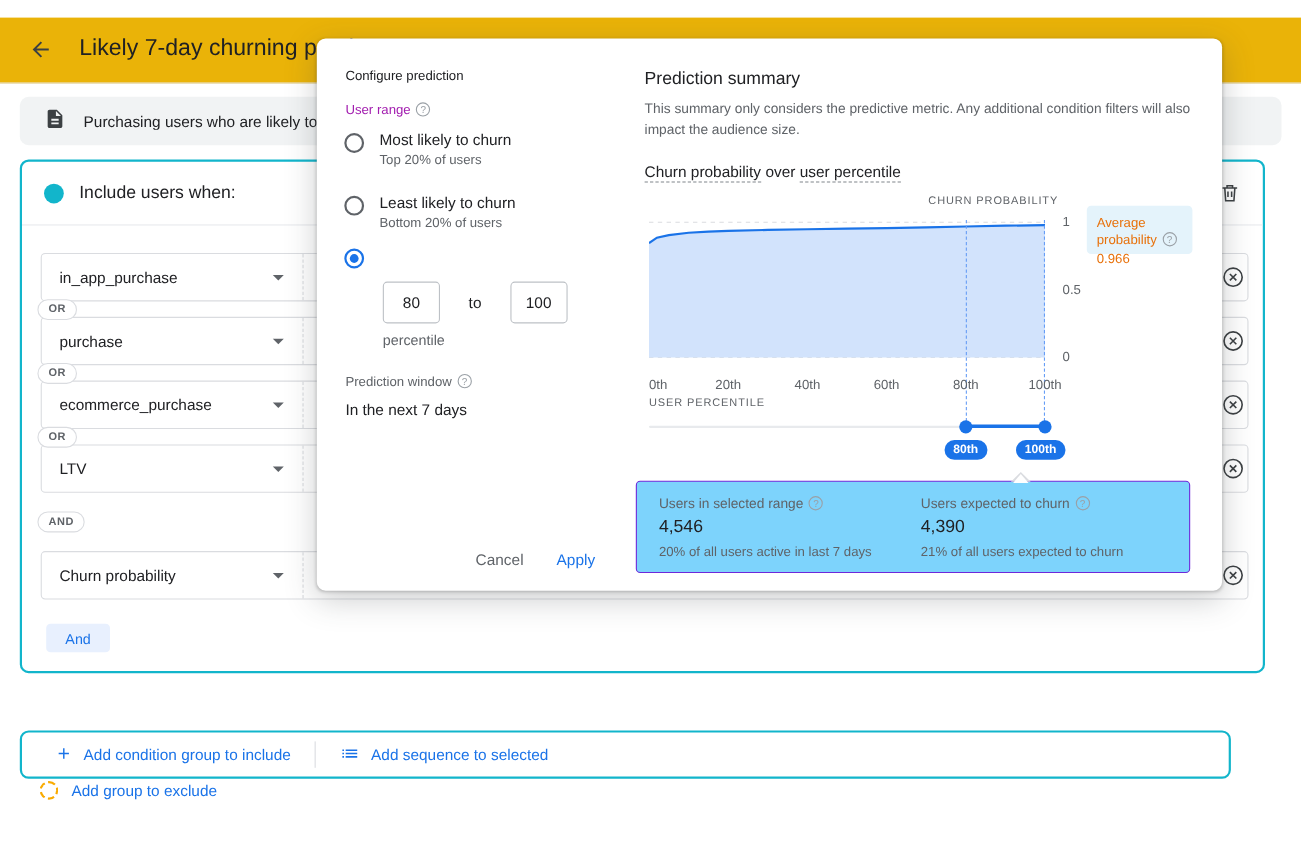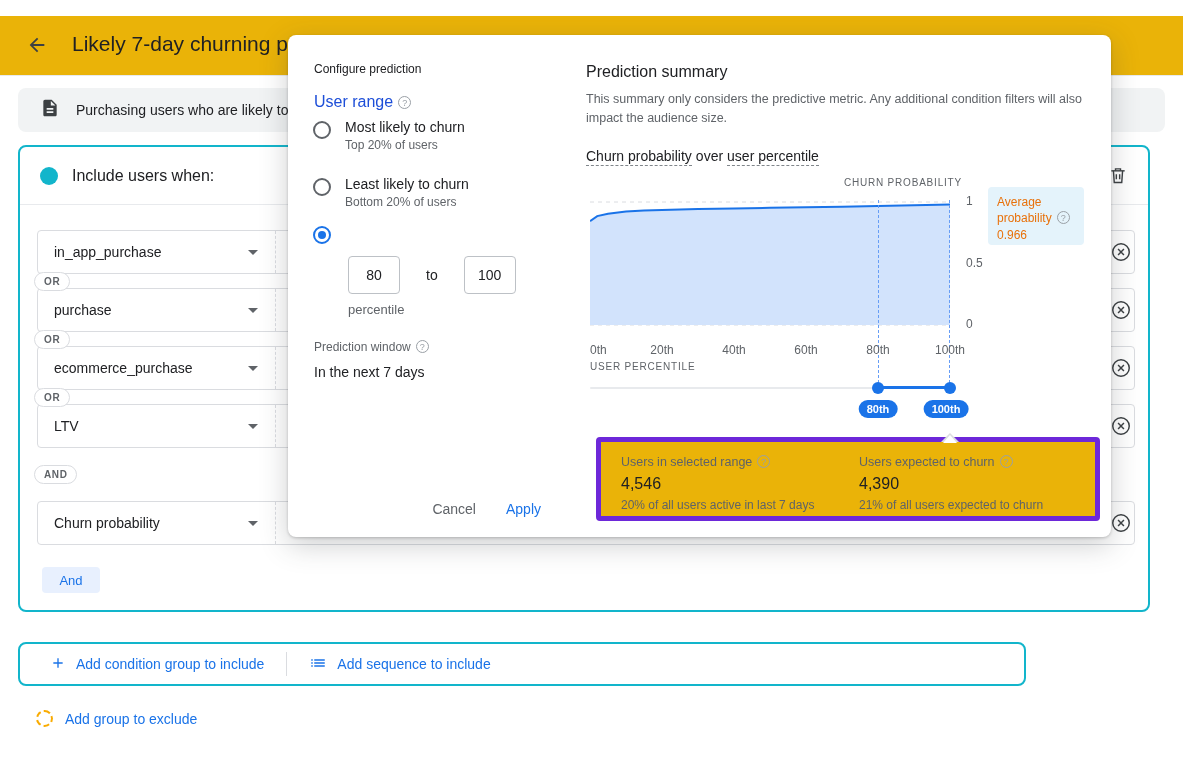--- a/index.html
+++ b/index.html
@@ -26,33 +26,33 @@
   .cond-row{position:absolute;left:17px;width:1098px;height:44px;border:1px solid #dadce0;border-radius:4px;background:#fff}
   .cond-select{position:absolute;left:0;top:0;bottom:0;width:238px;border-right:1px dashed #dadce0;display:flex;align-items:center;padding:0 16px;cursor:pointer}
   .cond-label{font-size:14px;font-weight:500;color:#202124}
   .caret{position:absolute;left:210px;top:19px;width:0;height:0;border-left:5px solid transparent;border-right:5px solid transparent;border-top:5px solid #5f6368}
   .remove-btn{position:absolute;right:2px;top:10px;background:none;border:none;cursor:pointer;padding:0}
 
   .chip{position:absolute;left:14px;background:#fff;border:1px solid #dadce0;border-radius:11px;font-size:10px;font-weight:700;color:#5f6368;padding:3px 9px;letter-spacing:.6px;z-index:2}
   .and-btn{position:absolute;left:22px;top:420px;width:58px;height:26px;background:#e8f0fe;color:#1a73e8;border:none;border-radius:4px;font-size:13px;font-weight:500;font-family:inherit;cursor:pointer}
 
   
-  .add-card{position:absolute;left:18px;top:642px;width:1008px;height:44px;border:2px solid #12b5cb;border-radius:8px;background:#fff;display:flex;align-items:center;padding:0 14px;gap:6px;z-index:1}
+  .add-card{position:absolute;left:18px;top:664px;width:1101px;height:44px;border:2px solid #12b5cb;border-radius:8px;background:#fff;display:flex;align-items:center;padding:0 14px;gap:6px;z-index:1}
   .add-link{display:flex;align-items:center;gap:10px;background:none;border:none;color:#1a73e8;font-size:14px;font-weight:500;font-family:inherit;cursor:pointer;padding:0 16px}
   .vdiv{width:1px;height:24px;background:#dadce0}
 
   
   .exclude-link{position:absolute;left:36px;top:710px;display:flex;align-items:center;gap:12px;background:none;border:none;color:#1a73e8;font-size:14px;font-weight:500;font-family:inherit;cursor:pointer;z-index:1}
   .dashed-circle{width:17px;height:17px;border:2px dashed #f9ab00;border-radius:50%;flex:0 0 auto}
 
   
   .dialog{position:absolute;left:288px;top:35px;width:823px;height:502px;background:#fff;border-radius:8px;box-shadow:0 1px 3px rgba(0,0,0,.2),0 8px 28px rgba(60,64,67,.25);z-index:20}
 
   .cfg-title{position:absolute;left:26px;top:27px;font-size:12px;color:#202124}
-  .cfg-section-label{position:absolute;left:26px;top:58px;font-size:16px;color:#1d4ed8}
+  .cfg-section-label{position:absolute;left:26px;top:58px;font-size:12px;color:#a21caf}
   .radio-item{position:absolute;left:25px;display:flex;gap:14px;cursor:pointer}
   .radio{width:18px;height:18px;border:2px solid #5f6368;border-radius:50%;position:relative;flex:0 0 auto;margin-top:2px}
   .radio-item.selected .radio{border-color:#1a73e8}
   .radio-item.selected .radio::after{content:"";position:absolute;inset:3px;background:#1a73e8;border-radius:50%}
   .radio-label{font-size:14px;color:#202124}
   .radio-sub{font-size:12px;color:#5f6368;margin-top:3px}
   .range-row{position:absolute;left:60px;top:221px;display:flex;align-items:center;gap:26px}
   .pct-input{width:52px;height:38px;border:1px solid #bdc1c6;border-radius:4px;text-align:center;font-size:14px;color:#202124;font-family:inherit;background:#fff}
   .to-label{font-size:14px;color:#202124}
   .pct-caption{position:absolute;left:60px;top:267px;font-size:13px;color:#5f6368}
@@ -73,23 +73,23 @@
   .range-dash{position:absolute;top:8px;height:188px;width:0;border-left:1px dashed #669df6}
   .slider-track{position:absolute;left:0;top:195px;width:360px;height:2px;background:#e8eaed;border-radius:1px;cursor:pointer}
   .slider-active{position:absolute;top:194px;height:3px;background:#1a73e8;border-radius:2px}
   .handle{position:absolute;top:190px;width:12px;height:12px;margin-left:-6px;border-radius:50%;background:#1a73e8;cursor:grab}
   .pill{position:absolute;top:208px;transform:translateX(-50%);background:#1a73e8;color:#fff;font-size:11px;font-weight:700;padding:3px 8px;border-radius:11px;white-space:nowrap}
   .y-labels{position:absolute;left:678px;top:157px;width:30px;height:138px}
   .y-labels span{position:absolute;left:0;font-size:12px;color:#5f6368}
   .x-labels{position:absolute;left:302px;top:308px;width:360px;height:14px}
   .x-labels span{position:absolute;top:0;font-size:12px;color:#5f6368;white-space:nowrap}
   .x-axis-name{position:absolute;left:302px;top:326px;font-size:10px;letter-spacing:.8px;color:#5f6368}
-  .avg-box{position:absolute;left:700px;top:152px;width:96px;height:58px;background:#e4f3fb;border-radius:4px;padding:7px 9px;font-size:12px;line-height:1.35;color:#e8710a}
+  .avg-box{position:absolute;left:700px;top:152px;width:96px;height:44px;background:#e4f3fb;border-radius:4px;padding:7px 9px;font-size:12px;line-height:1.35;color:#e8710a}
   .avg-value{margin-top:1px}
-  .stats-box{position:absolute;left:308px;top:402px;width:504px;height:84px;border:5px solid #6d28d9;border-radius:4px;background:#eab308}
+  .stats-box{position:absolute;left:290px;top:402px;width:504px;height:84px;border:1px solid #6d28d9;border-radius:4px;background:#7dd3fc}
   .stats-box::before{content:"";position:absolute;top:-9px;left:340px;border-left:9px solid transparent;border-right:9px solid transparent;border-bottom:9px solid #dadce0}
   .stats-box::after{content:"";position:absolute;top:-7px;left:342px;border-left:7px solid transparent;border-right:7px solid transparent;border-bottom:8px solid #fff}
   .stat-col{position:absolute;top:13px}
   .stat-label{font-size:12.5px;color:#5f6368}
   .stat-value{font-size:16px;color:#202124;margin-top:6px}
   .stat-sub{font-size:12px;color:#5f6368;margin-top:5px}
 
   .help{display:inline-block;width:13px;height:13px;border:1px solid #9aa0a6;border-radius:50%;font-size:9px;line-height:12px;text-align:center;color:#9aa0a6;margin-left:5px;vertical-align:1px;cursor:help}
   .help::after{content:"?"}
 </style>
@@ -212,21 +212,21 @@
       <span><svg width="16" height="16" viewBox="0 0 24 24" fill="#1a73e8">
             <path d="M19 13h-6v6h-2v-6H5v-2h6V5h2v6h6v2z"></path>
           </svg></span>
       <span>Add condition group to include</span>
     </button>
     <span class="vdiv"></span>
     <button class="add-link">
       <span><svg width="18" height="18" viewBox="0 0 24 24" fill="#1a73e8">
             <path d="M3 13h2v-2H3v2zm0 4h2v-2H3v2zm0-8h2V7H3v2zm4 4h14v-2H7v2zm0 4h14v-2H7v2zM7 7v2h14V7H7z"></path>
           </svg></span>
-      <span>Add sequence to include</span>
+      <span>Add sequence to selected</span>
     </button>
   </section>
 
   <button class="exclude-link">
     <span class="dashed-circle"></span>
     <span>Add group to exclude</span>
   </button>
 
   <div class="dialog">
 

